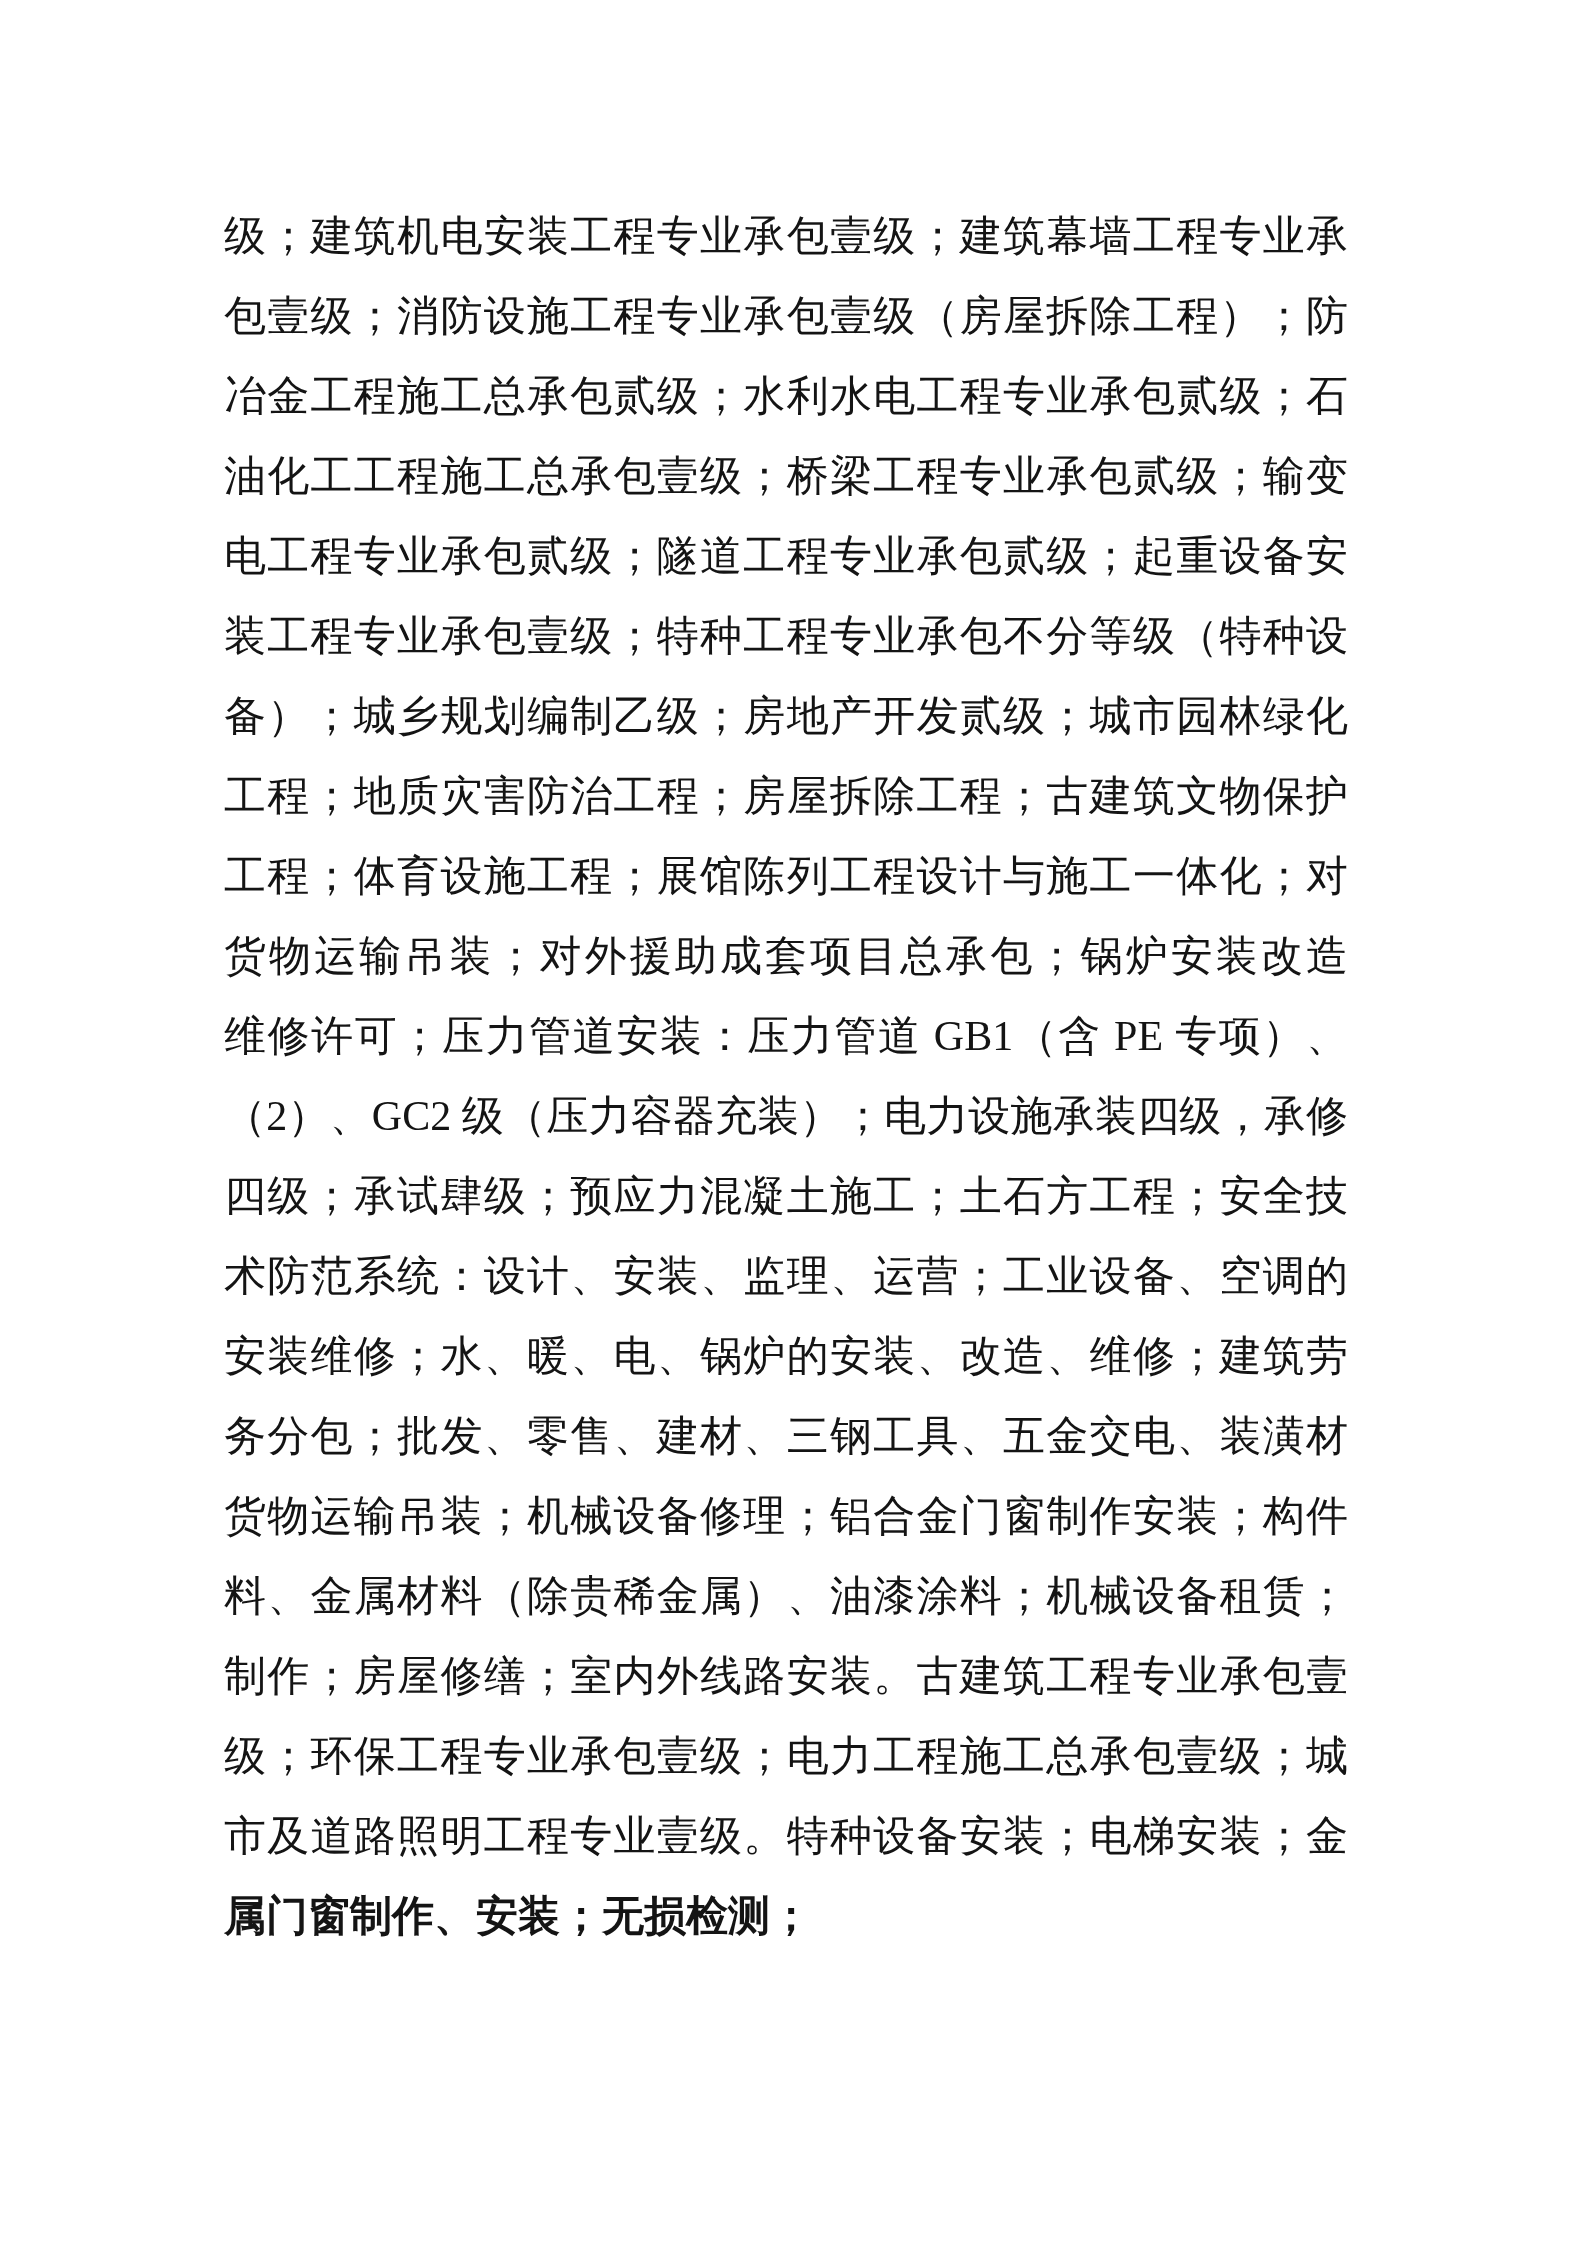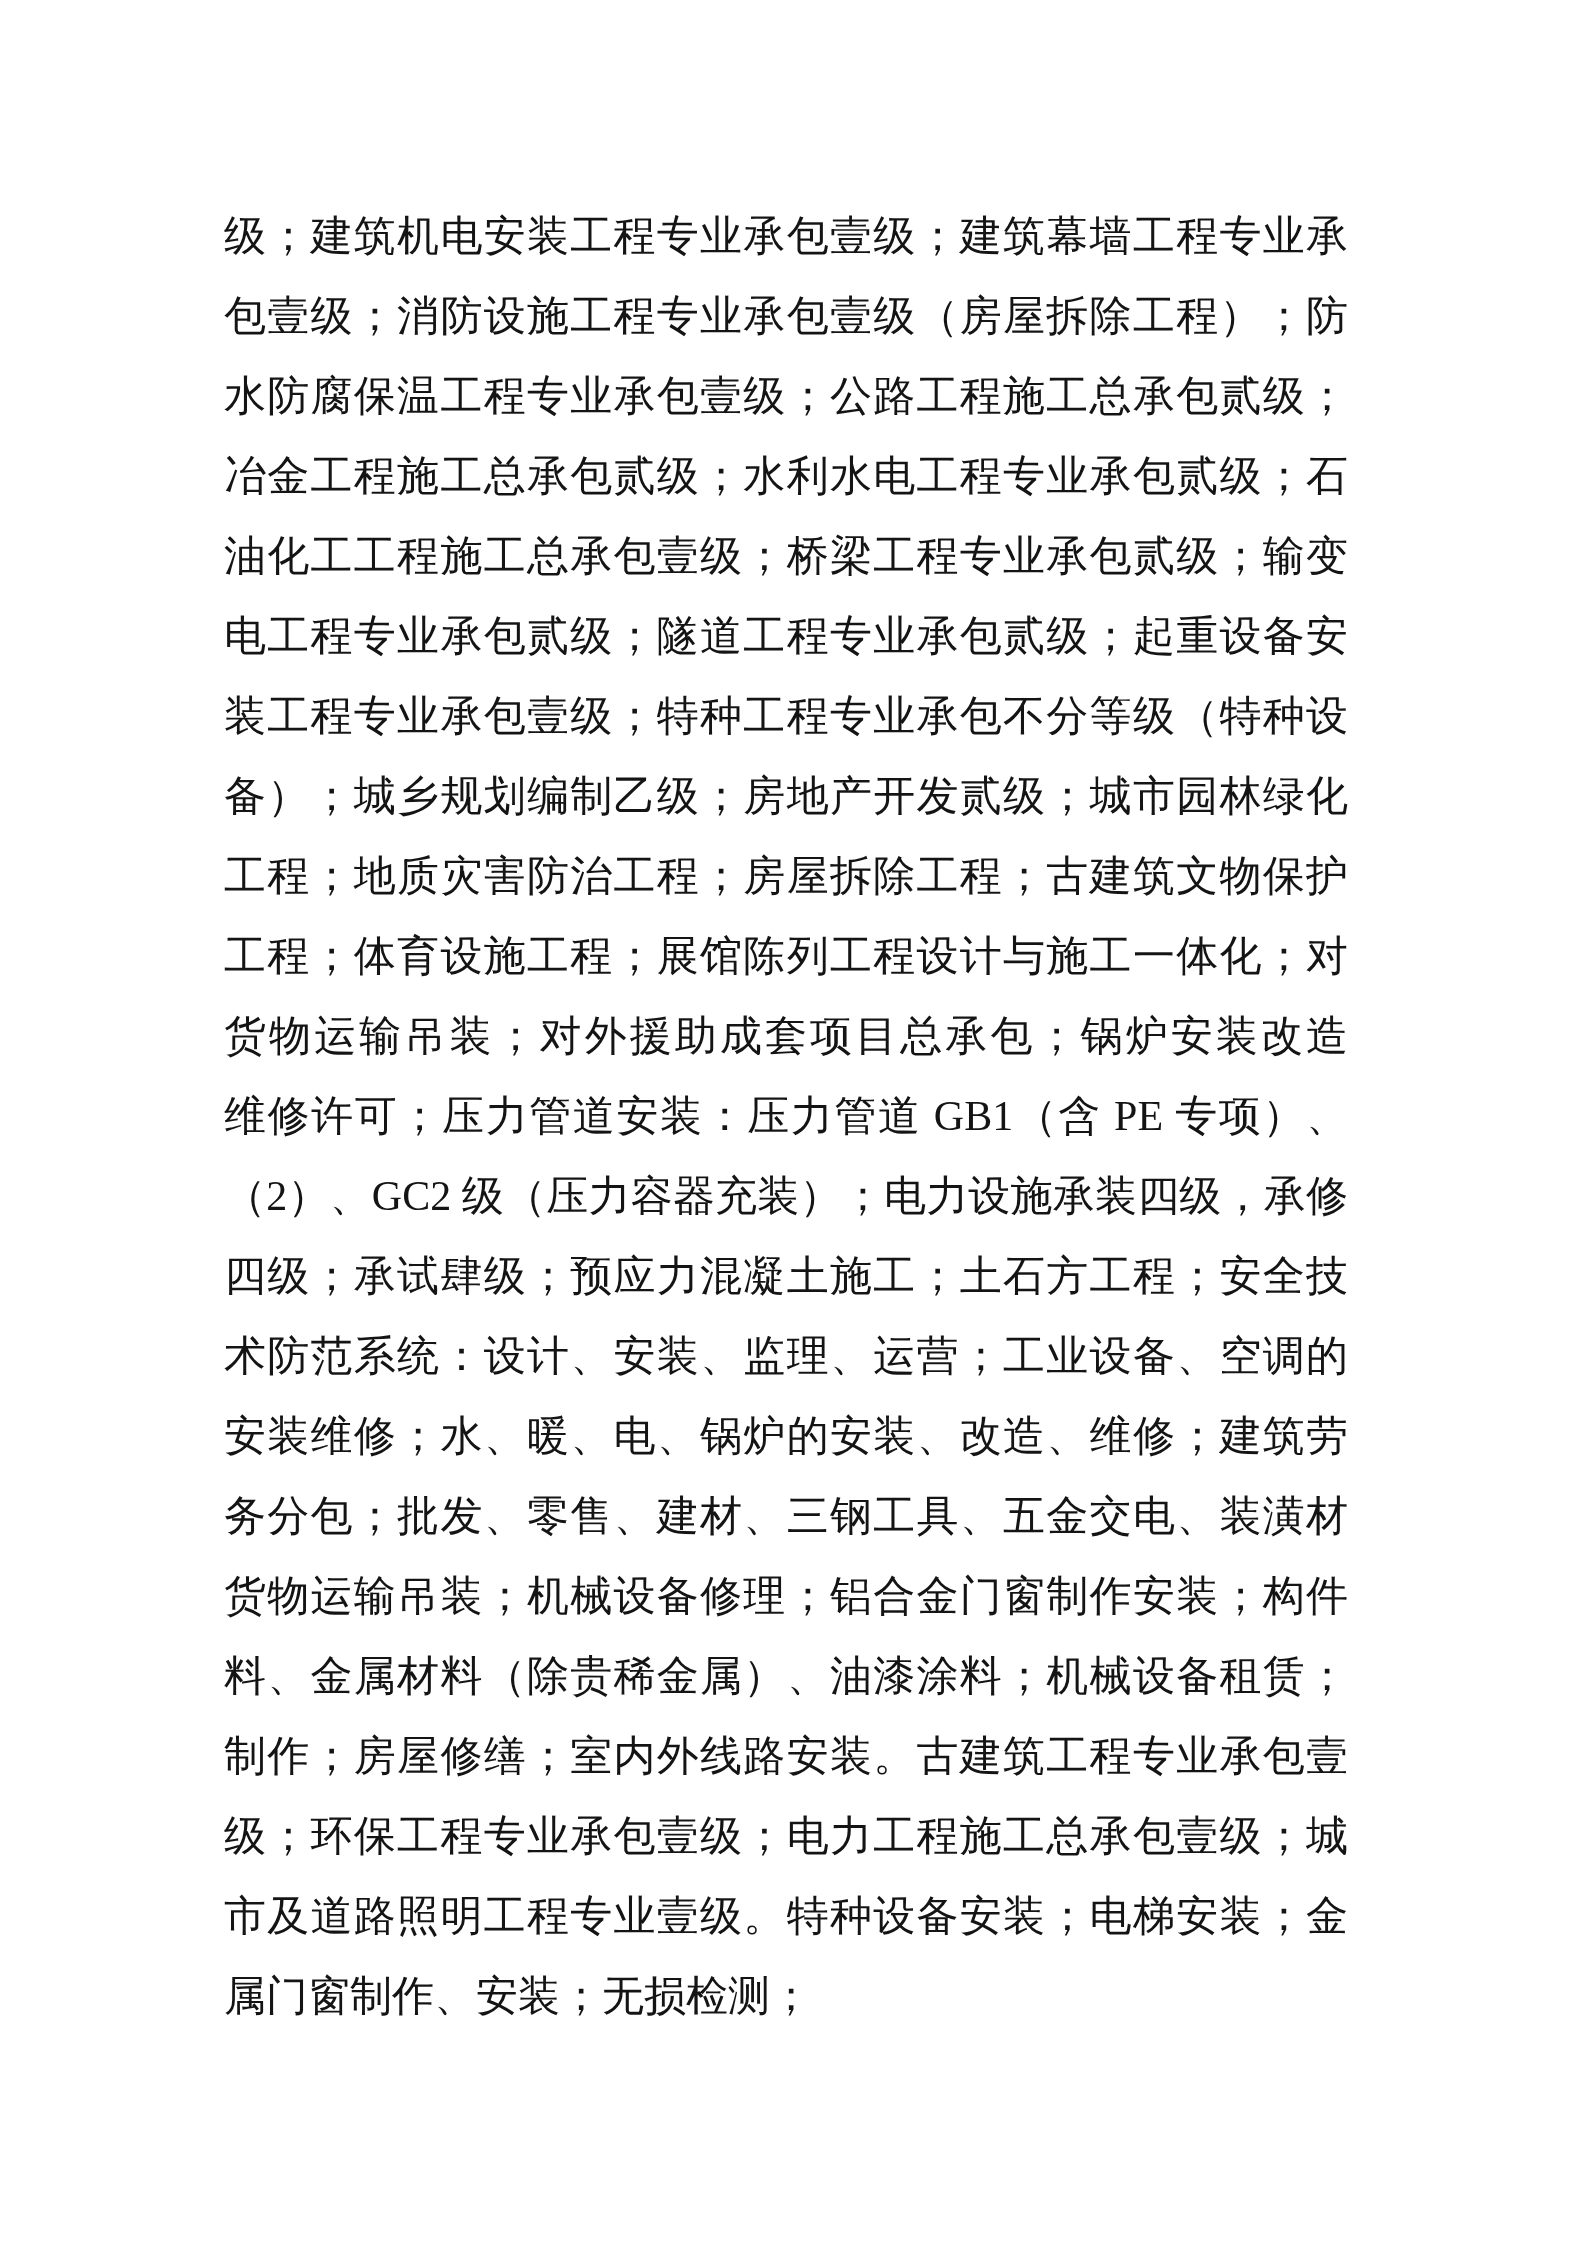--- a/index.html
+++ b/index.html
@@ -32,30 +32,30 @@
   .line {
     text-align: justify;
     text-align-last: justify;
     white-space: normal;
     overflow: hidden;
     height: 80px;
   }
   .line:last-child {
     text-align: center;
     text-align-last: left;
+    font-weight: bold;
   }
 </style>
 </head>
 <body>
 
 <div class="page">
   <div class="text-block">
       <div class="line">级；建筑机电安装工程专业承包壹级；建筑幕墙工程专业承</div>
       <div class="line">包壹级；消防设施工程专业承包壹级（房屋拆除工程）；防</div>
-      <div class="line">水防腐保温工程专业承包壹级；公路工程施工总承包贰级；</div>
       <div class="line">冶金工程施工总承包贰级；水利水电工程专业承包贰级；石</div>
       <div class="line">油化工工程施工总承包壹级；桥梁工程专业承包贰级；输变</div>
       <div class="line">电工程专业承包贰级；隧道工程专业承包贰级；起重设备安</div>
       <div class="line">装工程专业承包壹级；特种工程专业承包不分等级（特种设</div>
       <div class="line">备）；城乡规划编制乙级；房地产开发贰级；城市园林绿化</div>
       <div class="line">工程；地质灾害防治工程；房屋拆除工程；古建筑文物保护</div>
       <div class="line">工程；体育设施工程；展馆陈列工程设计与施工一体化；对</div>
       <div class="line">货物运输吊装；对外援助成套项目总承包；锅炉安装改造</div>
       <div class="line">维修许可；压力管道安装：压力管道 GB1（含 PE 专项）、GB2</div>
       <div class="line">（2）、GC2 级（压力容器充装）；电力设施承装四级，承修类</div>

